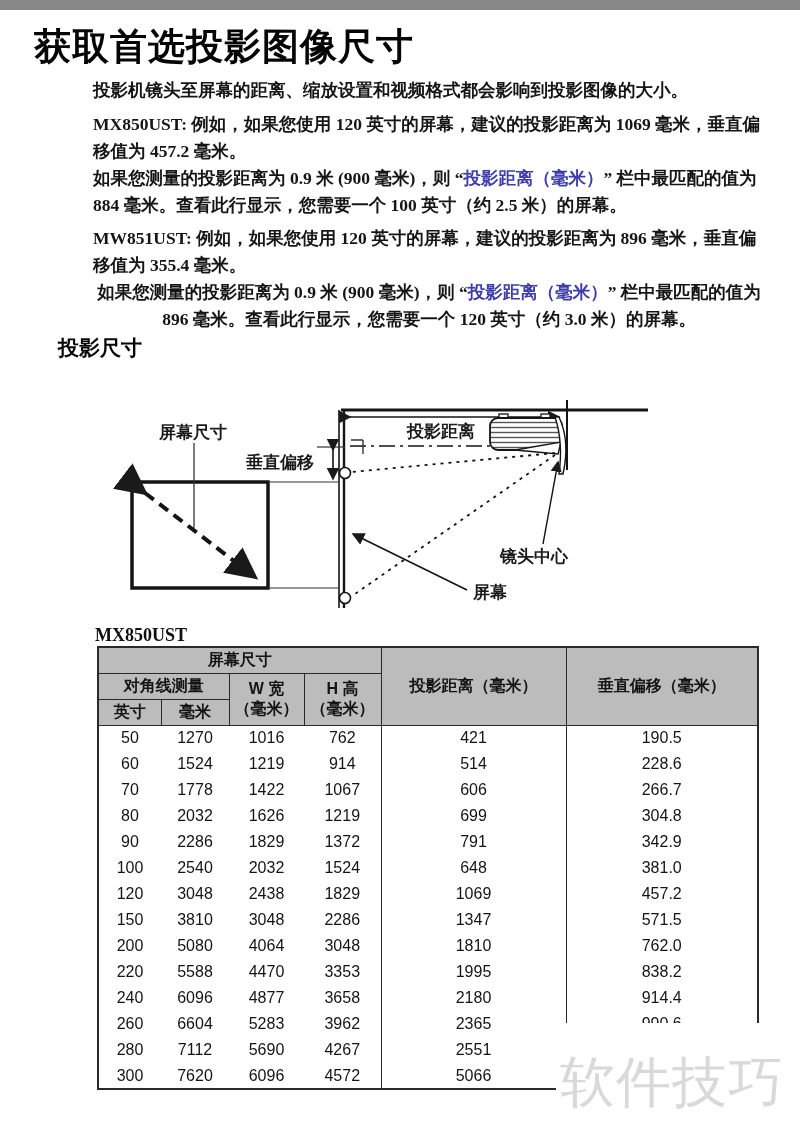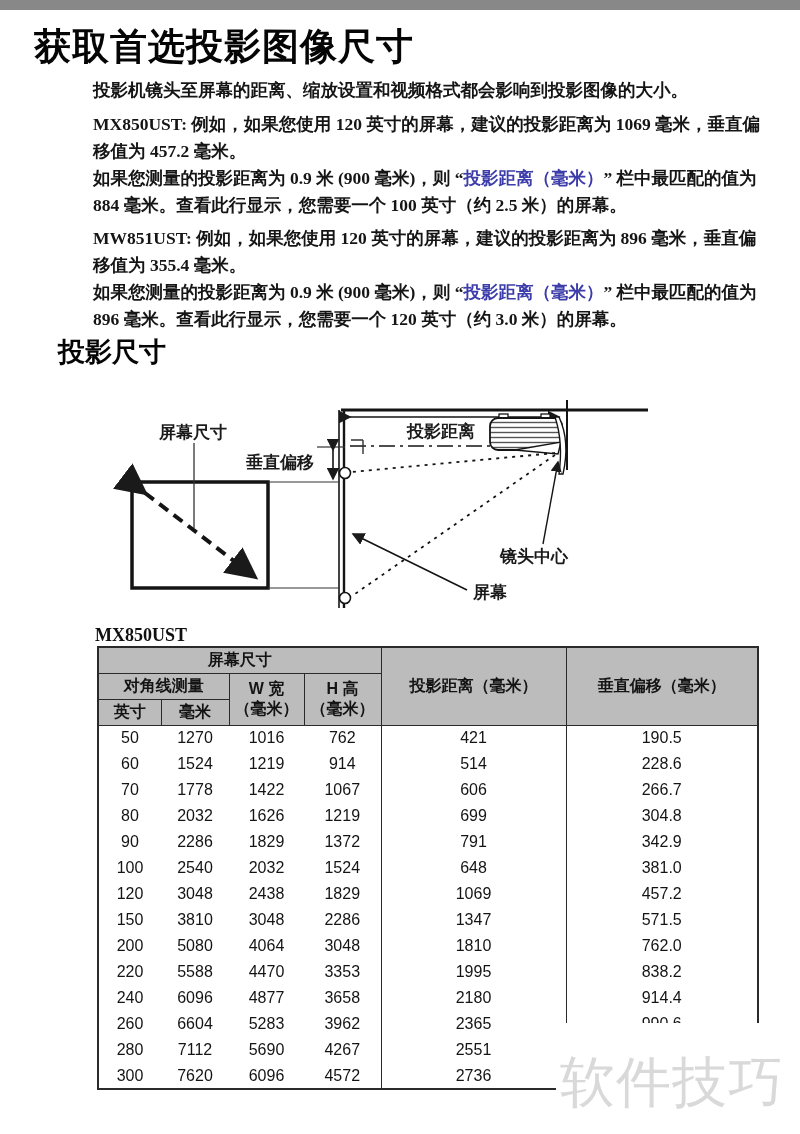--- a/index.html
+++ b/index.html
@@ -16,21 +16,21 @@
   }
   .para {
     position:absolute; left:93px; width:672px;
     font-size:17.5px; line-height:27px; font-weight:600; color:#151515;
     font-family:"Liberation Serif","DejaVu Serif",serif;
   }
   .para span { font-weight:600; }
   .blue { color:#3c3caa; }
   .h2 {
     position:absolute; left:58px; top:324px;
-    font-size:27px; font-weight:900; color:#050505;
+    font-size:21px; font-weight:900; color:#050505;
   }
   .diagram { position:absolute; left:95px; top:390px; }
   .diagram text {
     font-family:"Liberation Sans","DejaVu Sans",sans-serif;
     font-size:17px; fill:#1a1a1a; font-weight:600;
   }
   .model-label {
     position:absolute; left:95px; top:615px;
     font-size:18px; font-weight:700; color:#101010;
     font-family:"Liberation Serif","DejaVu Serif",serif;
@@ -66,21 +66,21 @@
 
 <div class="page">
 
   <div class="h1">获取首选投影图像尺寸</div>
 
   <div>
       <div class="para" style="top: 67px;"><span>投影机镜头至屏幕的距离、缩放设置和视频格式都会影响到投影图像的大小。</span></div>
       <div class="para" style="top: 101px;"><span>MX850UST: 例如，如果您使用 120 英寸的屏幕，建议的投影距离为 1069 毫米，垂直偏移值为 457.2 毫米。</span></div>
       <div class="para" style="top: 155px;"><span>如果您测量的投影距离为 0.9 米 (900 毫米)，则 “</span><span class="blue">投影距离（毫米）</span><span>” 栏中最匹配的值为 884 毫米。查看此行显示，您需要一个 100 英寸（约 2.5 米）的屏幕。</span></div>
       <div class="para" style="top: 215px;"><span>MW851UST: 例如，如果您使用 120 英寸的屏幕，建议的投影距离为 896 毫米，垂直偏移值为 355.4 毫米。</span></div>
-      <div class="para" style="top: 269px;"><span>如果您测量的投影距离为 0.9 米 (900 毫米)，则 “</span><span class="blue">投影距离（毫米）</span><span>” 栏中最匹配的值为 896 毫米。查看此行显示，您需要一个 120 英寸（约 3.0 米）的屏幕。</span></div>
+      <div class="para" style="top: 269px; text-align: center;"><span>如果您测量的投影距离为 0.9 米 (900 毫米)，则 “</span><span class="blue">投影距离（毫米）</span><span>” 栏中最匹配的值为 896 毫米。查看此行显示，您需要一个 120 英寸（约 3.0 米）的屏幕。</span></div>
     </div>
 
   <div class="h2">投影尺寸</div>
 
 
   <svg class="diagram" width="690" height="230" viewBox="0 0 690 230">
     <defs>
       <marker id="arr" markerWidth="9" markerHeight="8" refX="7" refY="4" orient="auto">
         <path d="M0,0 L8,4 L0,8 Z" fill="#1a1a1a"></path>
       </marker>
@@ -262,21 +262,21 @@
           <td>5690</td>
           <td class="bR">4267</td>
           <td class="bR">2551</td>
           <td></td>
         </tr>
         <tr>
           <td>300</td>
           <td>7620</td>
           <td>6096</td>
           <td class="bR">4572</td>
-          <td class="bR">2736</td>
+          <td class="bR">5066</td>
           <td></td>
         </tr>
       </tbody>
   </table>
 
   <div class="cutoff"></div>
   <div class="watermark">软件技巧</div>
 
 </div>
 

